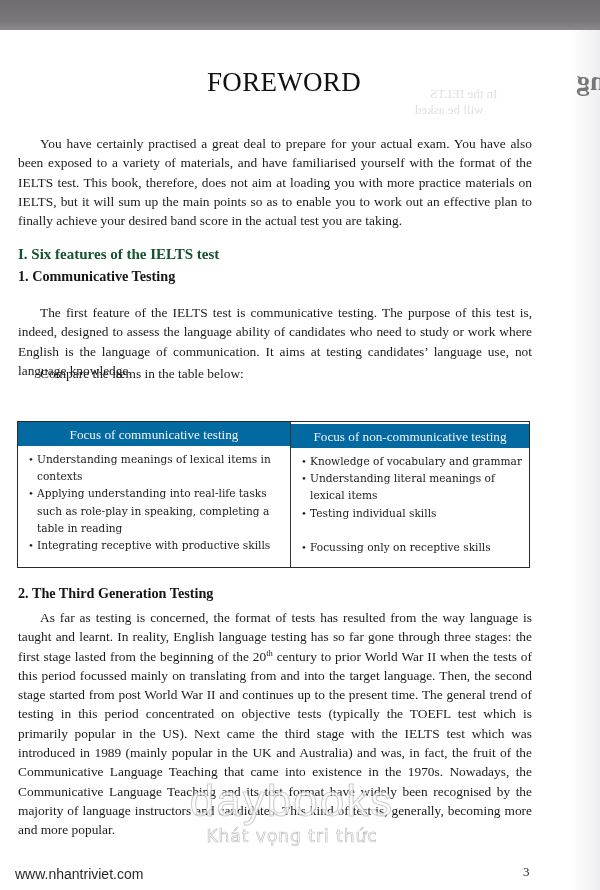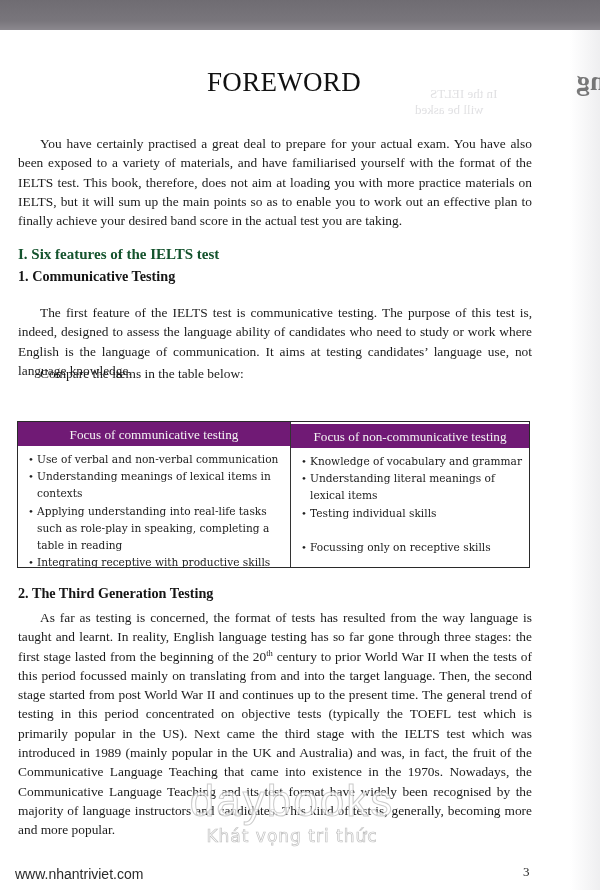--- a/index.html
+++ b/index.html
@@ -98,21 +98,21 @@
     }
     .col {
       position: relative;
       height: 100%;
       box-sizing: border-box;
     }
     .col.left { width: 273px; border-right: 1.2px solid #333; }
     .col.right { width: 238px; }
     .col-head {
       height: 24px;
-      background: #701a75;
+      background: #0369a1;
       color: #f4f4f4;
       font-family: "Liberation Serif", serif;
       font-size: 13.2px;
       text-align: center;
       line-height: 25px;
     }
     .col.right .col-head { margin-top: 2px; }
     .bullets {
       list-style: none;
       margin: 0;
@@ -198,21 +198,20 @@
   <div class="h2" style="top:268px;">1. Communicative Testing</div>
 
   <div class="para" style="top:303px;"><span class="indent"></span><span>The first feature of the IELTS test is communicative testing. The purpose of this test is, indeed, designed to assess the language ability of candidates who need to study or work where English is the language of communication. It aims at testing candidates’ language use, not language knowledge.</span></div>
 
   <div class="compare">Compare the items in the table below:</div>
 
   <div class="table">
     <div class="col left">
       <div class="col-head">Focus of communicative testing</div>
       <ul class="bullets">
-        <li>Use of verbal and non-verbal communication</li>
         <li>Understanding meanings of lexical items in contexts</li>
         <li>Applying understanding into real-life tasks such as role-play in speaking, completing a table in reading</li>
         <li>Integrating receptive with productive skills</li>
       </ul>
     </div>
     <div class="col right">
       <div class="col-head">Focus of non-communicative testing</div>
       <ul class="bullets">
         <li>Knowledge of vocabulary and grammar</li>
         <li>Understanding literal meanings of lexical items</li>

